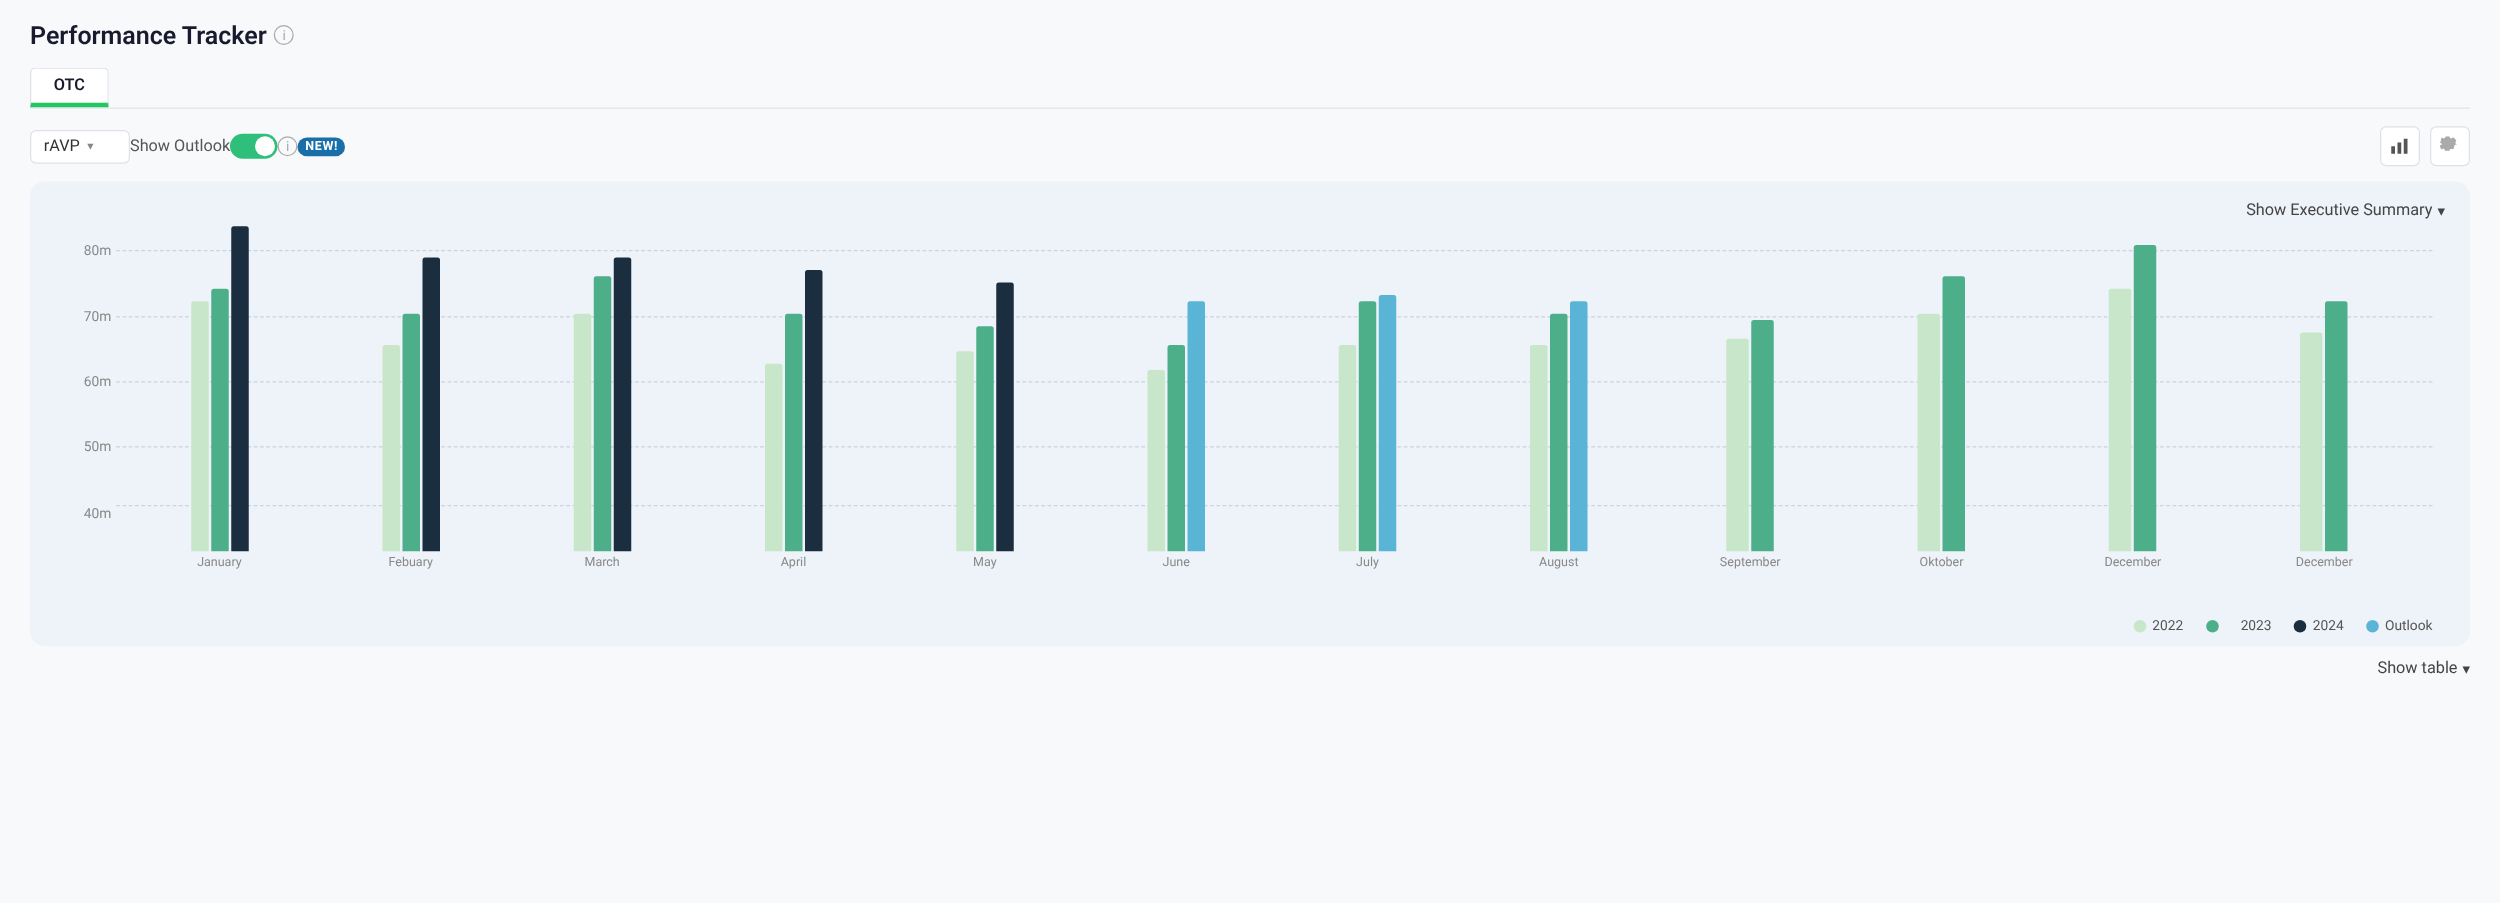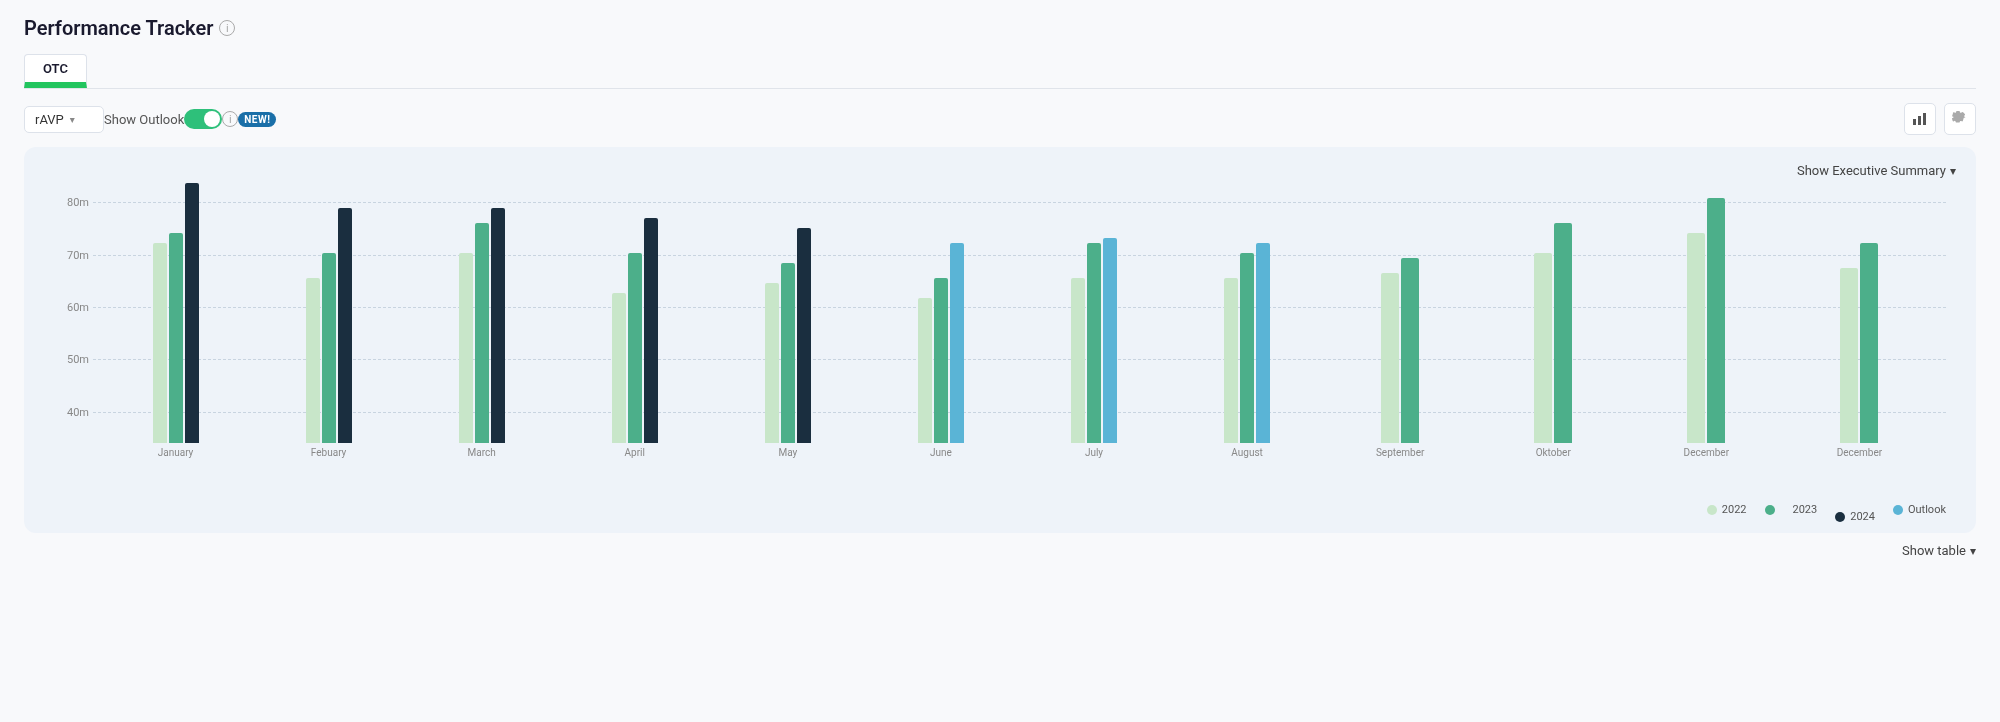--- a/index.html
+++ b/index.html
@@ -51,21 +51,21 @@
       cursor: pointer;
       border: 1px solid #dde2ea;
       border-bottom: none;
       background: #fff;
       border-radius: 4px 4px 0 0;
     }
     .tab-item.active {
       color: #1a1a2e;
       font-weight: 600;
       background: #fff;
-      border-bottom: 6px solid #22c55e;
+      border-bottom: 4px solid #22c55e;
       text-align: center;
     }
     .controls-row {
       display: flex;
       align-items: center;
       margin-bottom: 12px;
     }
     .dropdown-select {
       display: flex;
       align-items: center;
@@ -242,21 +242,21 @@
             <div style="flex:1;border-top:1px dashed #c8d4e0;"></div>
           </div>
           <div style="position: absolute; left: 0px; right: 0px; top: 42.3077%; display: flex; align-items: center;">
             <span style="font-size:11px;color:#888;width:39px;text-align:right;display:inline-block;padding-right:4px;">60m</span>
             <div style="flex:1;border-top:1px dashed #c8d4e0;"></div>
           </div>
           <div style="position: absolute; left: 0px; right: 0px; top: 61.5385%; display: flex; align-items: center;">
             <span style="font-size:11px;color:#888;width:39px;text-align:right;display:inline-block;padding-right:4px;">50m</span>
             <div style="flex:1;border-top:1px dashed #c8d4e0;"></div>
           </div>
-          <div style="position: absolute; left: 0px; right: 0px; top: 80.7692%; display: flex; align-items: center;">
+          <div style="position: absolute; left: 0px; right: 0px; top: 80.7692%; display: flex; ">
             <span style="font-size:11px;color:#888;width:39px;text-align:right;display:inline-block;padding-right:4px;">40m</span>
             <div style="flex:1;border-top:1px dashed #c8d4e0;"></div>
           </div>
         </div>
         <div style="position: absolute; inset: 0px 10px 28px 45px; display: flex; align-items: flex-end; justify-content: space-around;">
           <div style="display: flex; flex-direction: column; align-items: center; flex: 1 1 0%; max-width: 120px;">
             <div style="display: flex; align-items: flex-end; gap: 2px; width: 100%; justify-content: center;">
               <div style="width: 14px; height: 200px; background: rgb(200, 230, 201); border-radius: 2px 2px 0px 0px;"></div>
               <div style="width: 14px; height: 210px; background: rgb(76, 175, 138); border-radius: 2px 2px 0px 0px;"></div>
               <div style="width: 14px; height: 260px; background: rgb(26, 46, 63); border-radius: 2px 2px 0px 0px;"></div>
@@ -352,21 +352,21 @@
 
     <div class="legend-row" id="legend-row">
     <div style="display: flex; align-items: center; gap: 5px; font-size: 11px; color: rgb(85, 85, 85);">
           <div style="width: 10px; height: 10px; border-radius: 50%; background: rgb(200, 230, 201);"></div>
           <span>2022</span>
         </div>
         <div style="display: flex; align-items: center; gap: 18px; font-size: 11px; color: rgb(85, 85, 85);">
           <div style="width: 10px; height: 10px; border-radius: 50%; background: rgb(76, 175, 138);"></div>
           <span>2023</span>
         </div>
-        <div style="display: flex; align-items: center; gap: 5px; font-size: 11px; color: rgb(85, 85, 85); margin-top: 14px;">
+        <div style="display: flex; align-items: center; gap: 5px; font-size: 11px; color: rgb(85, 85, 85);">
           <div style="width: 10px; height: 10px; border-radius: 50%; background: rgb(26, 46, 63);"></div>
           <span>2024</span>
         </div>
         <div style="display: flex; align-items: center; gap: 5px; font-size: 11px; color: rgb(85, 85, 85);">
           <div style="width: 10px; height: 10px; border-radius: 50%; background: rgb(90, 180, 214);"></div>
           <span>Outlook</span>
         </div>
       </div>
 
   </div>

